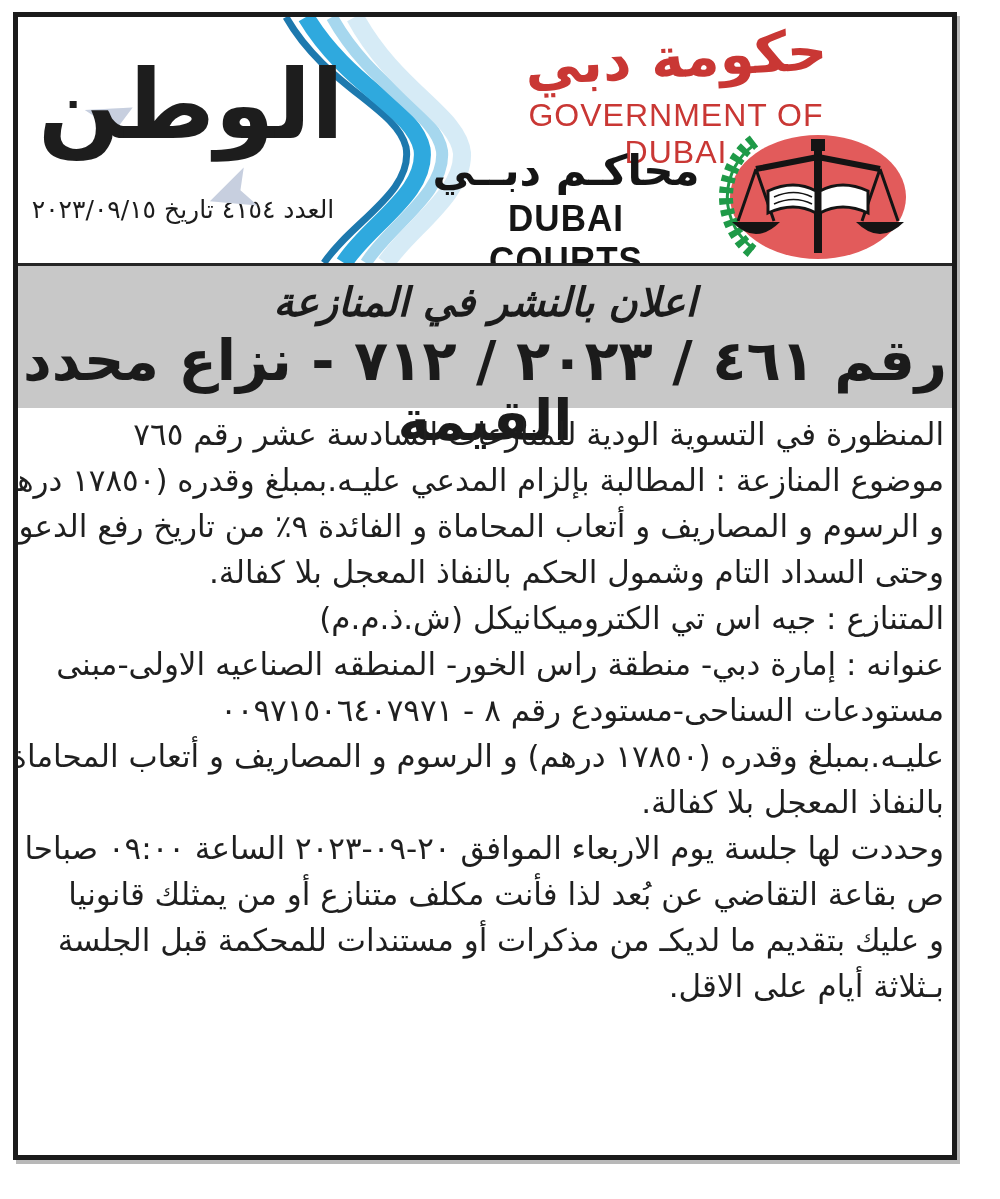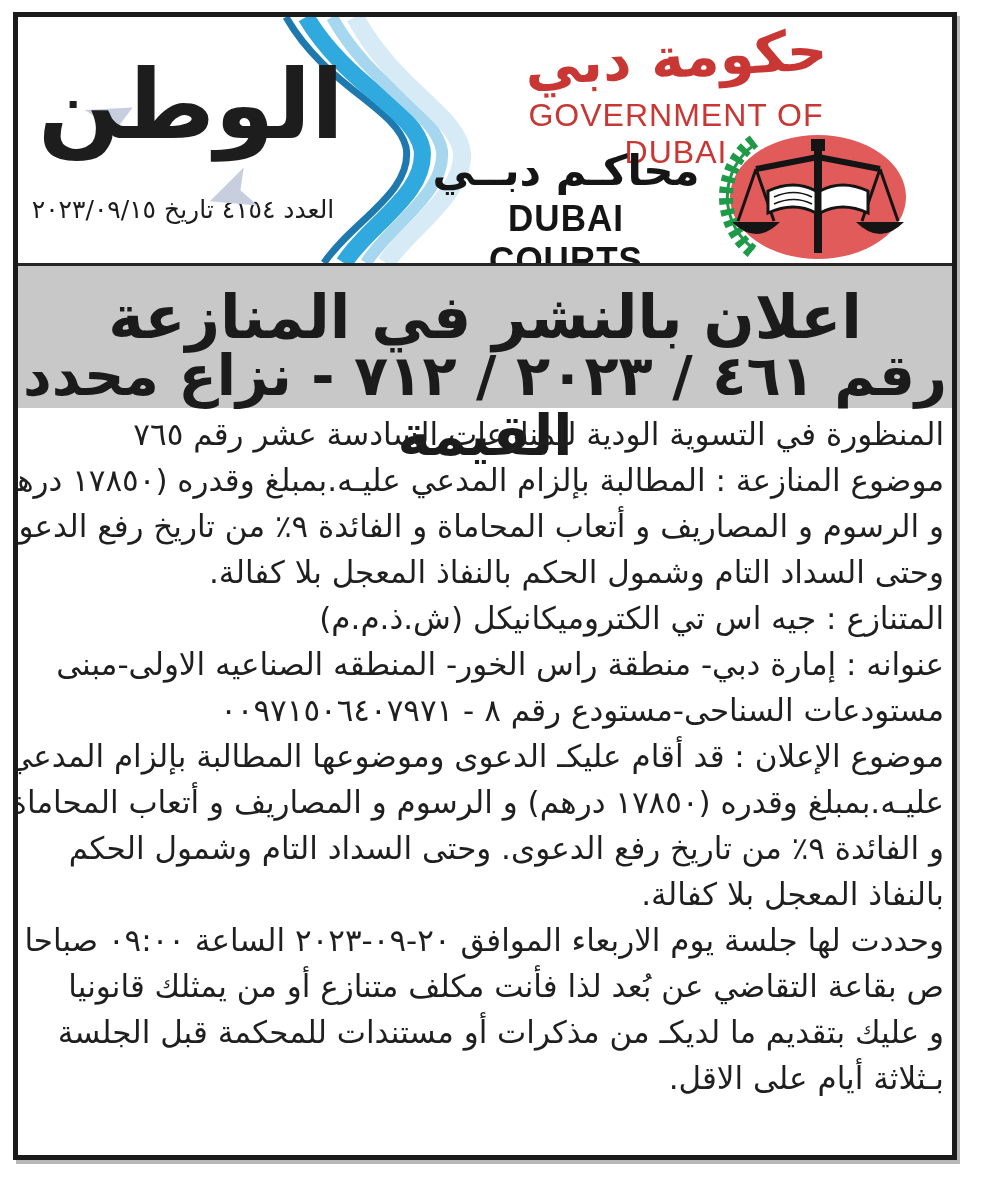--- a/index.html
+++ b/index.html
@@ -24,21 +24,21 @@
   .gov-en{margin-top:6px;font-family:"Liberation Sans",sans-serif;font-size:32px;font-weight:normal;
           letter-spacing:1px;color:#c93734;}
   .courts{position:absolute;left:408px;top:128px;width:280px;text-align:center;}
   .courts-ar{font-size:42px;line-height:52px;font-weight:bold;color:#151515;direction:rtl;}
   .courts-en{margin-top:2px;font-family:"Liberation Sans",sans-serif;font-size:35px;font-weight:bold;
              letter-spacing:1px;color:#151515;transform:scaleY(1.05);}
   .emblem{position:absolute;left:672px;top:116px;width:218px;height:130px;}
   
   .title-band{position:absolute;left:0;top:246px;width:934px;height:142px;background:#c8c8c8;
               border-top:3px solid #262626;text-align:center;direction:rtl;}
-  .title-line1{margin-top:22px;font-size:60px;line-height:58px;font-weight:bold;color:#1b1b1b;}
+  .title-line1{margin-top:7px;font-size:40px;line-height:58px;font-weight:bold;color:#1b1b1b;font-style:italic;}
   .title-line2{font-size:56px;line-height:60px;font-weight:bold;color:#1b1b1b;}
   
   .body-text{position:absolute;left:0;top:394px;width:934px;height:740px;overflow:hidden;}
   .bline{direction:rtl;text-align:right;white-space:nowrap;padding-right:8px;
          font-size:31px;line-height:46px;color:#1f1f1f;}
 </style>
 </head>
 <body>
 
 <div class="page">
@@ -97,23 +97,21 @@
     </div>
 
     <div class="body-text">
       <div class="bline">المنظورة في التسوية الودية للمنازعات السادسة عشر رقم ٧٦٥</div>
       <div class="bline">موضوع المنازعة : المطالبة بإلزام المدعي عليـه.بمبلغ وقدره (١٧٨٥٠ درهم)</div>
       <div class="bline">و الرسوم و المصاريف و أتعاب المحاماة و الفائدة ٩٪ من تاريخ رفع الدعوى.</div>
       <div class="bline">وحتى السداد التام وشمول الحكم بالنفاذ المعجل بلا كفالة.</div>
       <div class="bline">المتنازع : جيه اس تي الكتروميكانيكل (ش.ذ.م.م)</div>
       <div class="bline">عنوانه : إمارة دبي- منطقة راس الخور- المنطقه الصناعيه الاولى-مبنى</div>
       <div class="bline">مستودعات السناحى-مستودع رقم ٨ - ٠٠٩٧١٥٠٦٤٠٧٩٧١</div>
-      <div class="bline">موضوع الإعلان : قد أقام عليكـ الدعوى وموضوعها المطالبة بإلزام المدعي</div>
       <div class="bline">عليـه.بمبلغ وقدره (١٧٨٥٠ درهم) و الرسوم و المصاريف و أتعاب المحاماة</div>
-      <div class="bline">و الفائدة ٩٪ من تاريخ رفع الدعوى. وحتى السداد التام وشمول الحكم</div>
       <div class="bline">بالنفاذ المعجل بلا كفالة.</div>
       <div class="bline">وحددت لها جلسة يوم الاربعاء الموافق ٢٠-٠٩-٢٠٢٣ الساعة ٠٩:٠٠ صباحا</div>
       <div class="bline">ص بقاعة التقاضي عن بُعد لذا فأنت مكلف متنازع أو من يمثلك قانونيا</div>
       <div class="bline">و عليك بتقديم ما لديكـ من مذكرات أو مستندات للمحكمة قبل الجلسة</div>
       <div class="bline">بـثلاثة أيام على الاقل.</div>
     </div>
 
   </div>
 </div>
 

